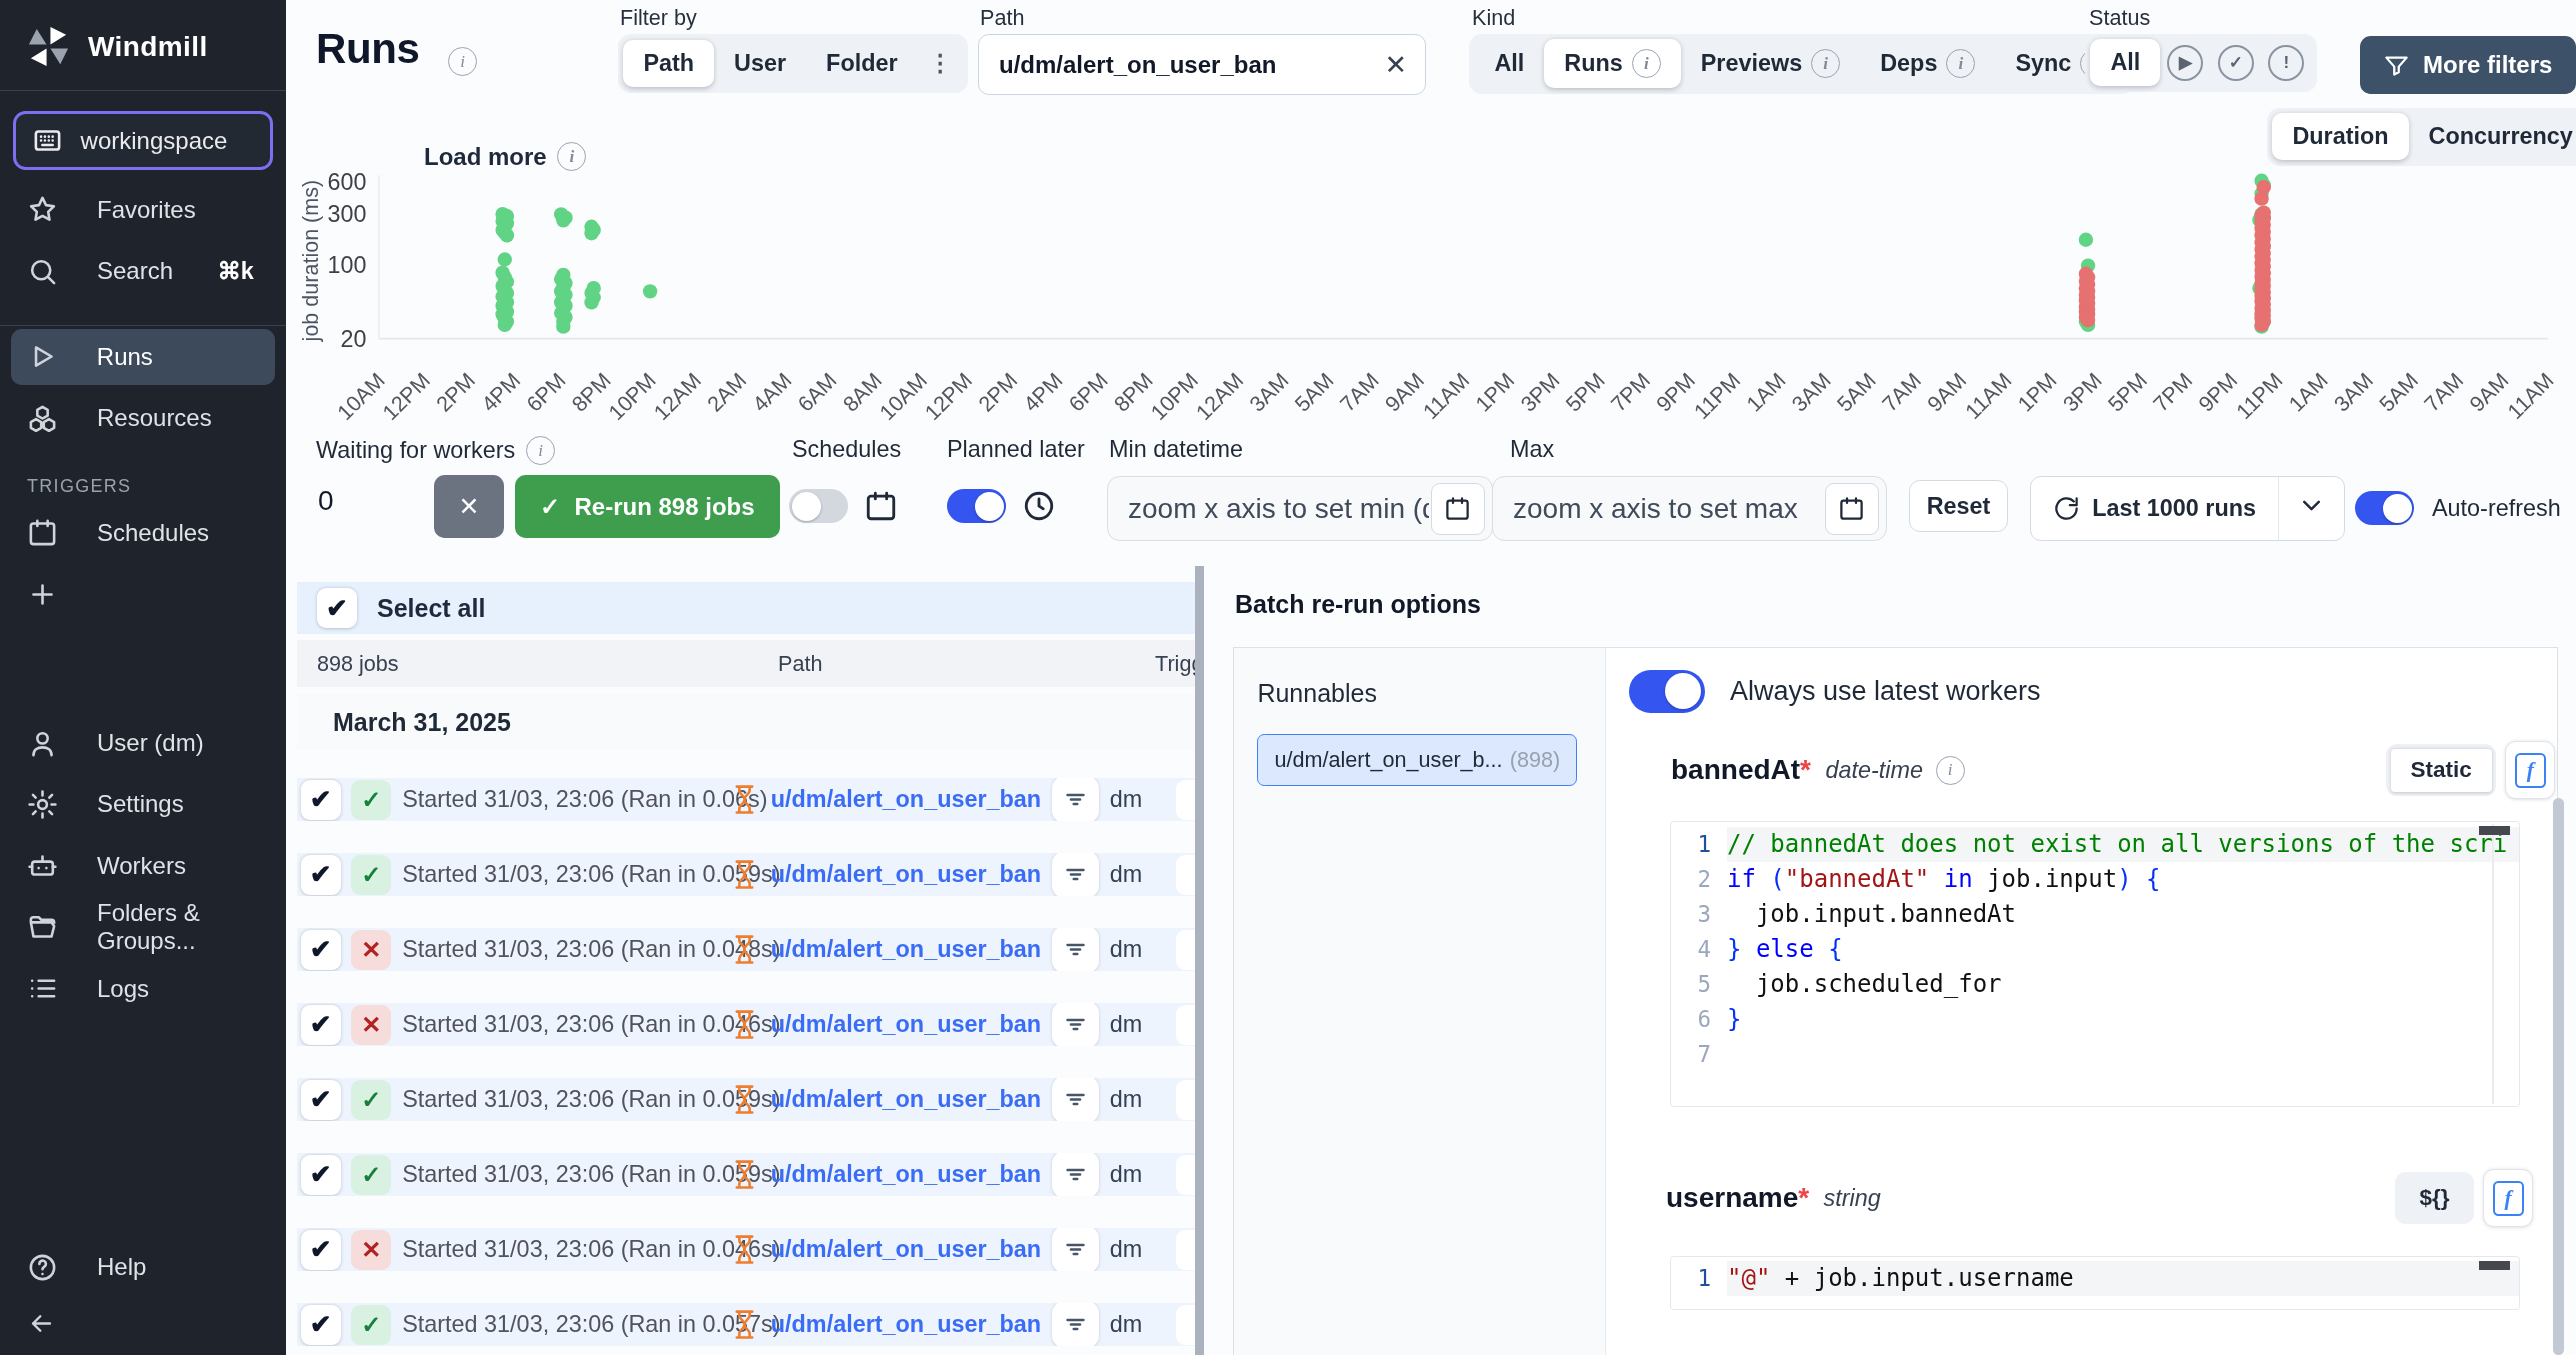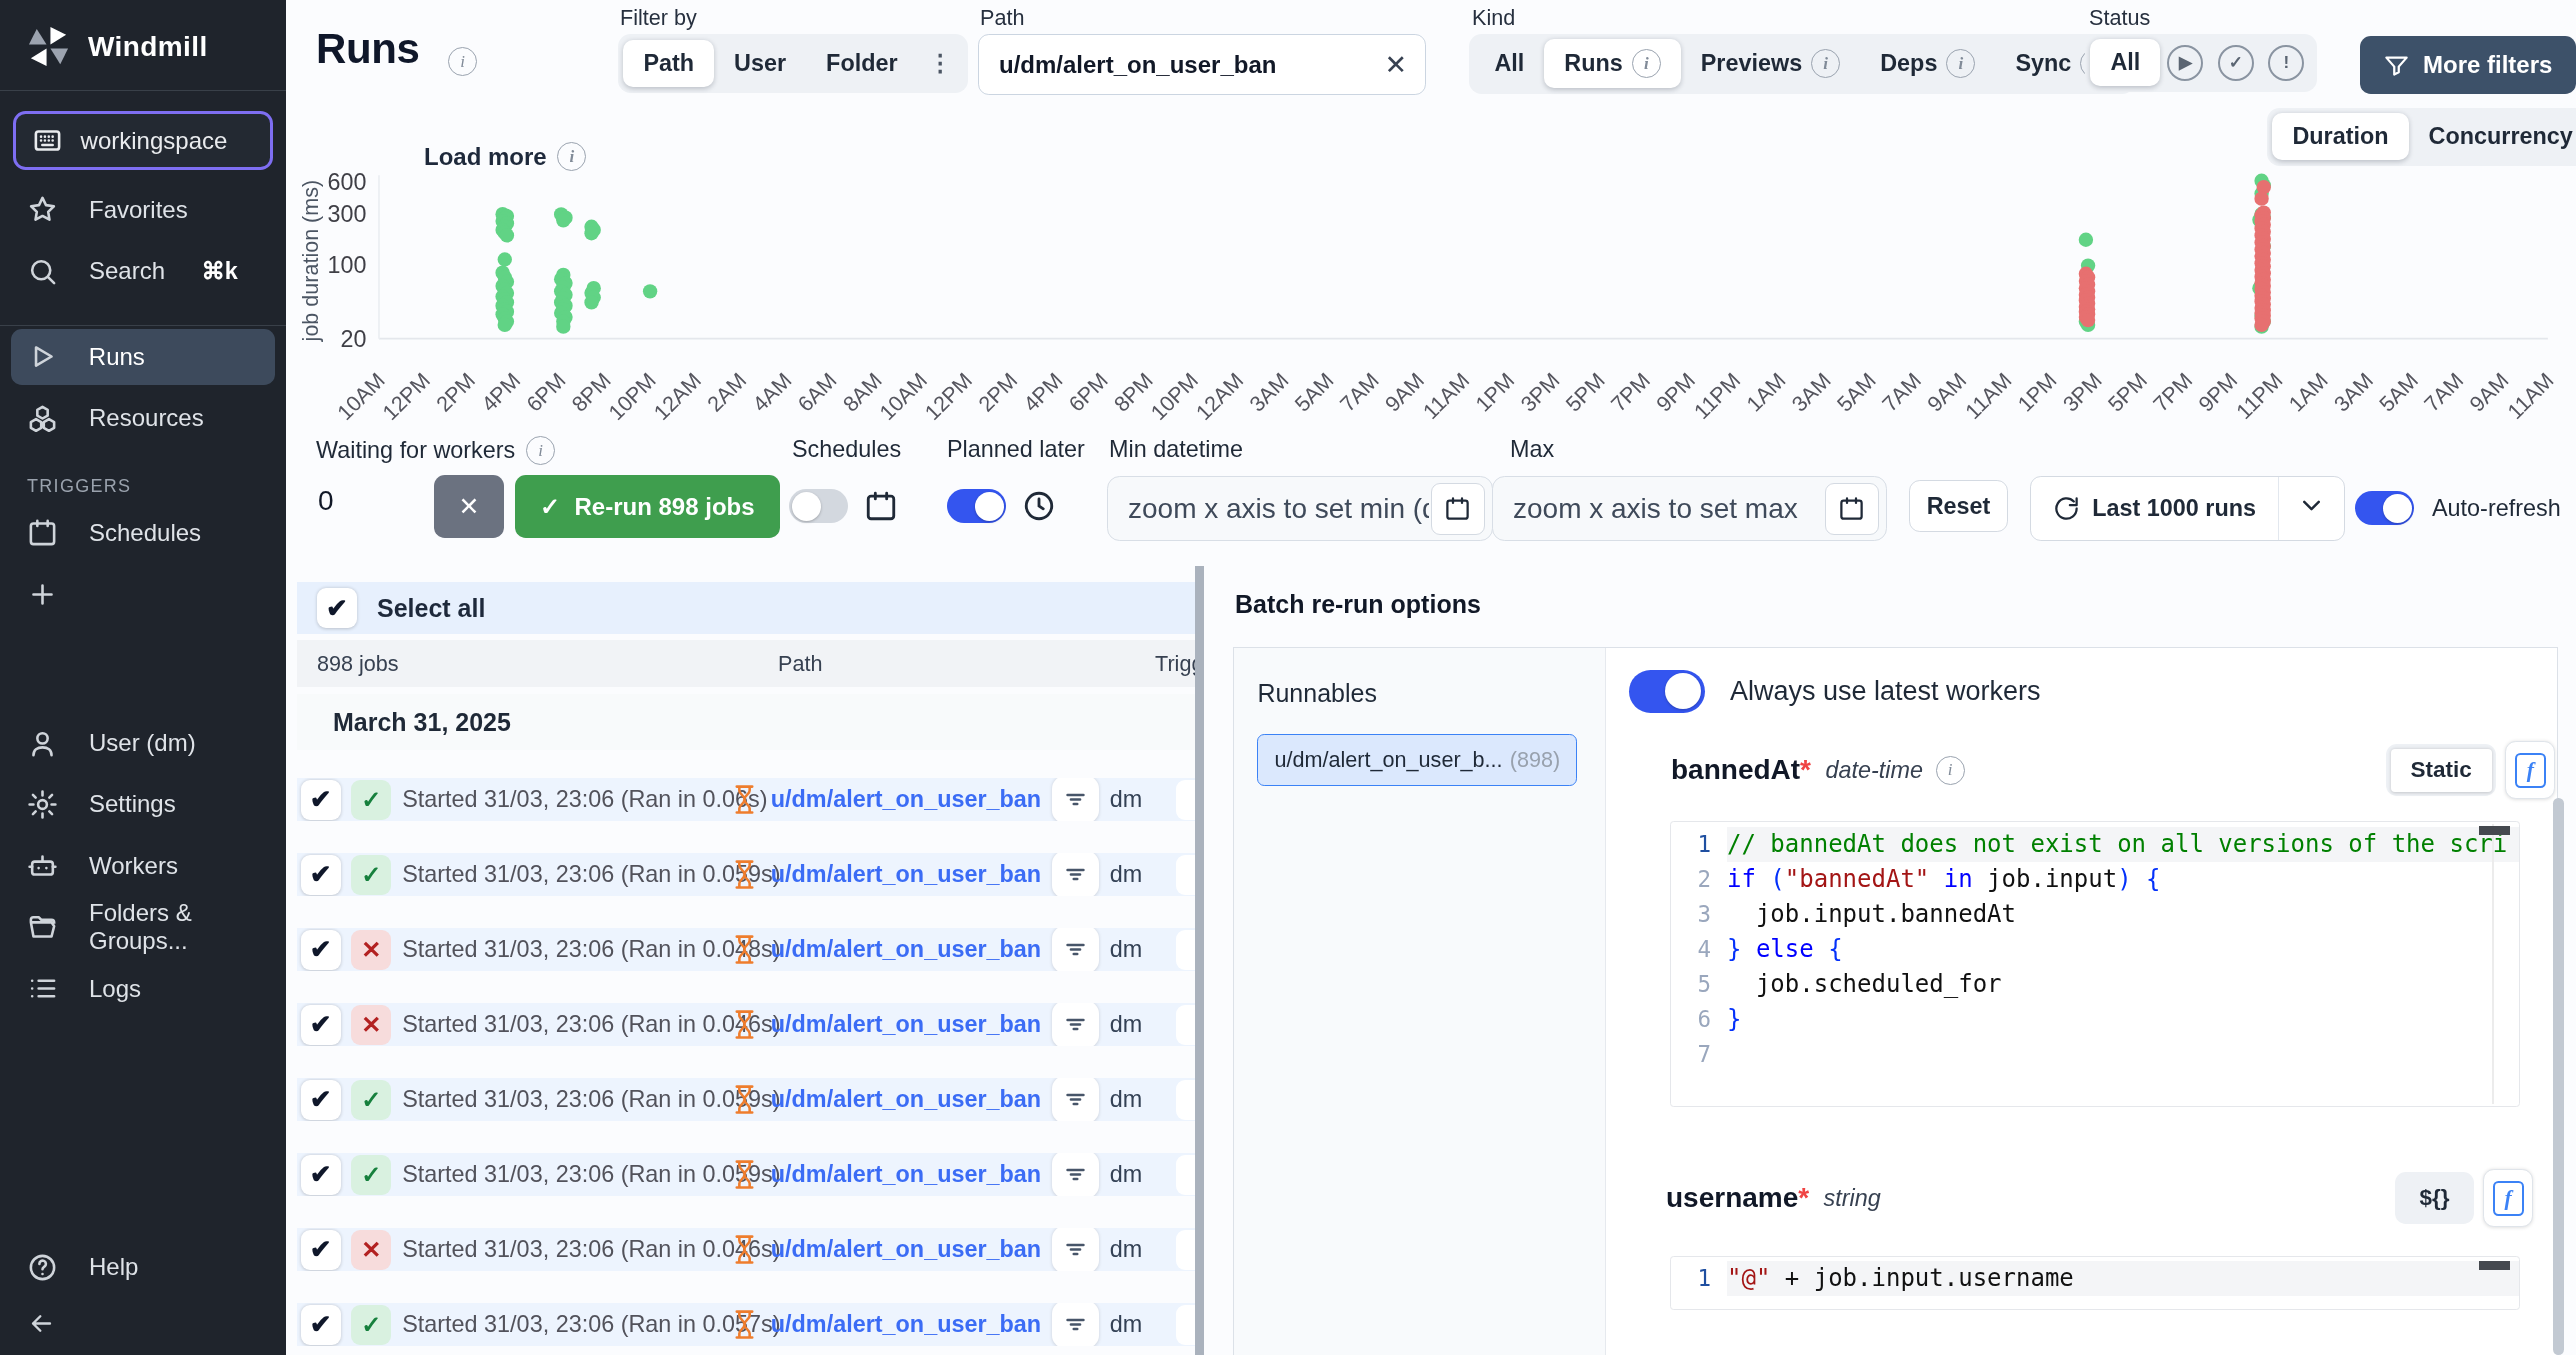--- a/index.html
+++ b/index.html
@@ -5,21 +5,21 @@
   html,body{margin:0;padding:0}
   body{width:2576px;height:1355px;font-family:"Liberation Sans",sans-serif;background:#fbfcfe;overflow:hidden}
   .page{position:relative;width:2576px;height:1355px;overflow:hidden}
   .abs{position:absolute}
   
   .sidebar{position:absolute;left:0;top:0;width:286px;height:1355px;background:#1f242c;color:#e3e6ea;display:flex;flex-direction:column;box-sizing:border-box}
   .brand{display:flex;align-items:center;gap:16px;padding:23.4px 25px 20px}
   .brand-name{font-size:28px;font-weight:bold;color:#fff;letter-spacing:0.4px}
   .sdiv{border:0;border-top:1.8px solid #394049;margin:0;width:100%}
   .ws{margin:20px 12.6px 9px;border:3.6px solid #7e6ef2;border-radius:12.6px;display:flex;gap:18px;align-items:center;padding:10.8px 16px;font-size:24px;color:#e9ebee;background:#232932}
-  .s-item{display:flex;align-items:center;gap:31px;padding:0 27px;height:56px;font-size:24px;color:#dfe3e8;margin:2.7px 0;flex:none}
+  .s-item{display:flex;align-items:center;gap:39px;padding:0 27px;height:56px;font-size:24px;color:#dfe3e8;margin:2.7px 0;flex:none}
   .s-item .ic{width:31px;height:31px;flex:none;color:#cfd4da}
   .s-item.active{background:#3d4a5c;border-radius:10.8px;margin:2.7px 10.8px;padding:0 16px;color:#fff}
   .shortcut{font-weight:bold;color:#fff;margin-left:5.4px;font-size:23.4px}
   .trig-label{font-size:18px;letter-spacing:1.3px;color:#9aa2ad;padding:27px 27px 5.4px}
   .spacer{flex:1}
   
   .fld-label{font-size:21.6px;color:#27303f}
   .title{font-size:42px;font-weight:bold;color:#0f172a;letter-spacing:-0.4px}
   .inf{width:27px;height:27px;border:1.8px solid #9aa3af;border-radius:50%;color:#7b8violet violet:#7b8violet;display:inline-flex;align-items:center;justify-content:center;flex:none}
   .inf{color:#818b98;font-size:17px;font-style:italic;font-family:"Liberation Serif",serif;background:transparent}

